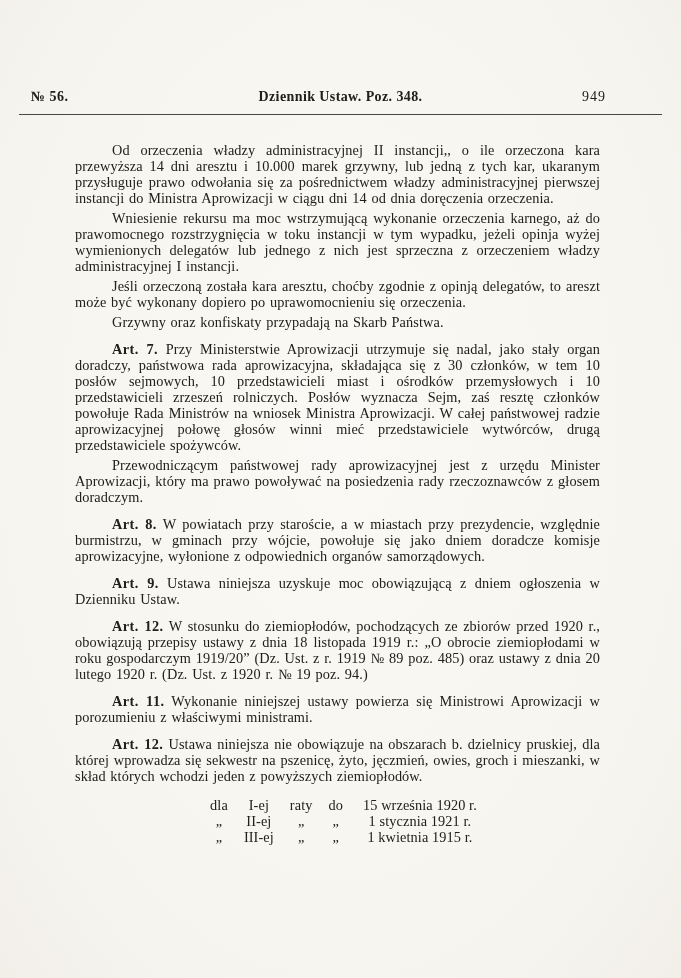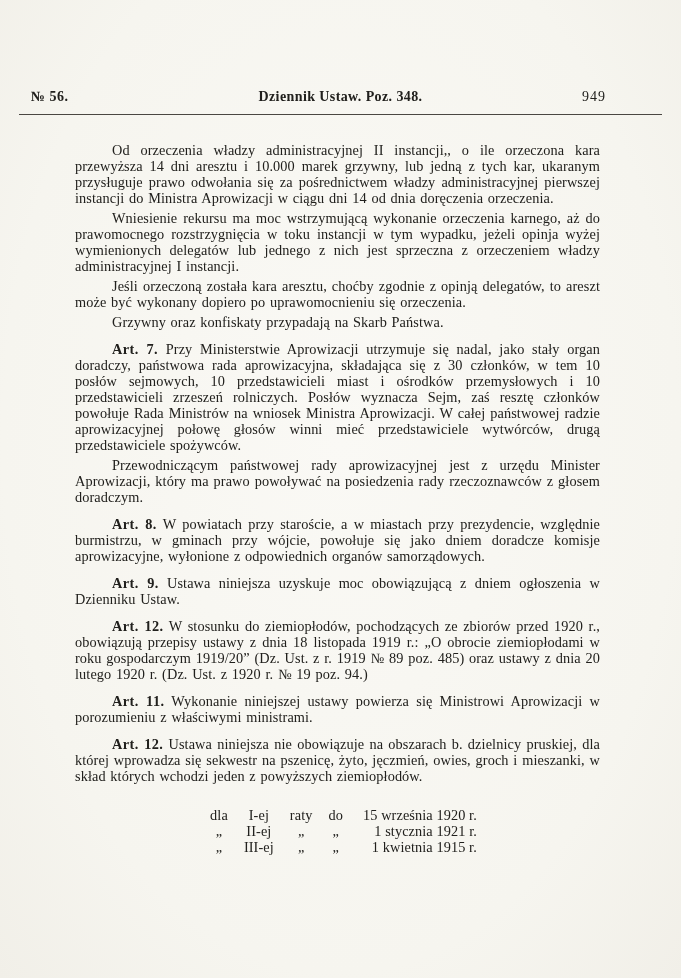--- a/index.html
+++ b/index.html
@@ -44,27 +44,27 @@
   .p {
     margin: 4px 12px 0 0;
     text-align: justify;
     text-indent: 37px;
     word-spacing: 1px;
   }
   .art-start { margin-top: 11px; }
   .art-label { font-weight: bold; letter-spacing: 0.4px; }
   
   .schedule-table {
-    margin: 23px auto 0 auto;
+    margin: 13px auto 0 auto;
     border-collapse: collapse;
     font-size: 14.3px;
     line-height: 16px;
   }
   .schedule-table td { padding: 0 8px; text-align: center; white-space: nowrap; }
-  .schedule-table td.date-cell { text-align: right; padding-left: 12px; }
+  .schedule-table td.date-cell { text-align: center; padding-left: 12px; }
 </style>
 </head>
 <body>
 
 <div class="page">
 
   <header class="doc-header">
     <span class="hdr-issue">№ 56.</span>
     <span class="hdr-title">Dziennik Ustaw. Poz. 348.</span>
     <span class="hdr-page">949</span>

